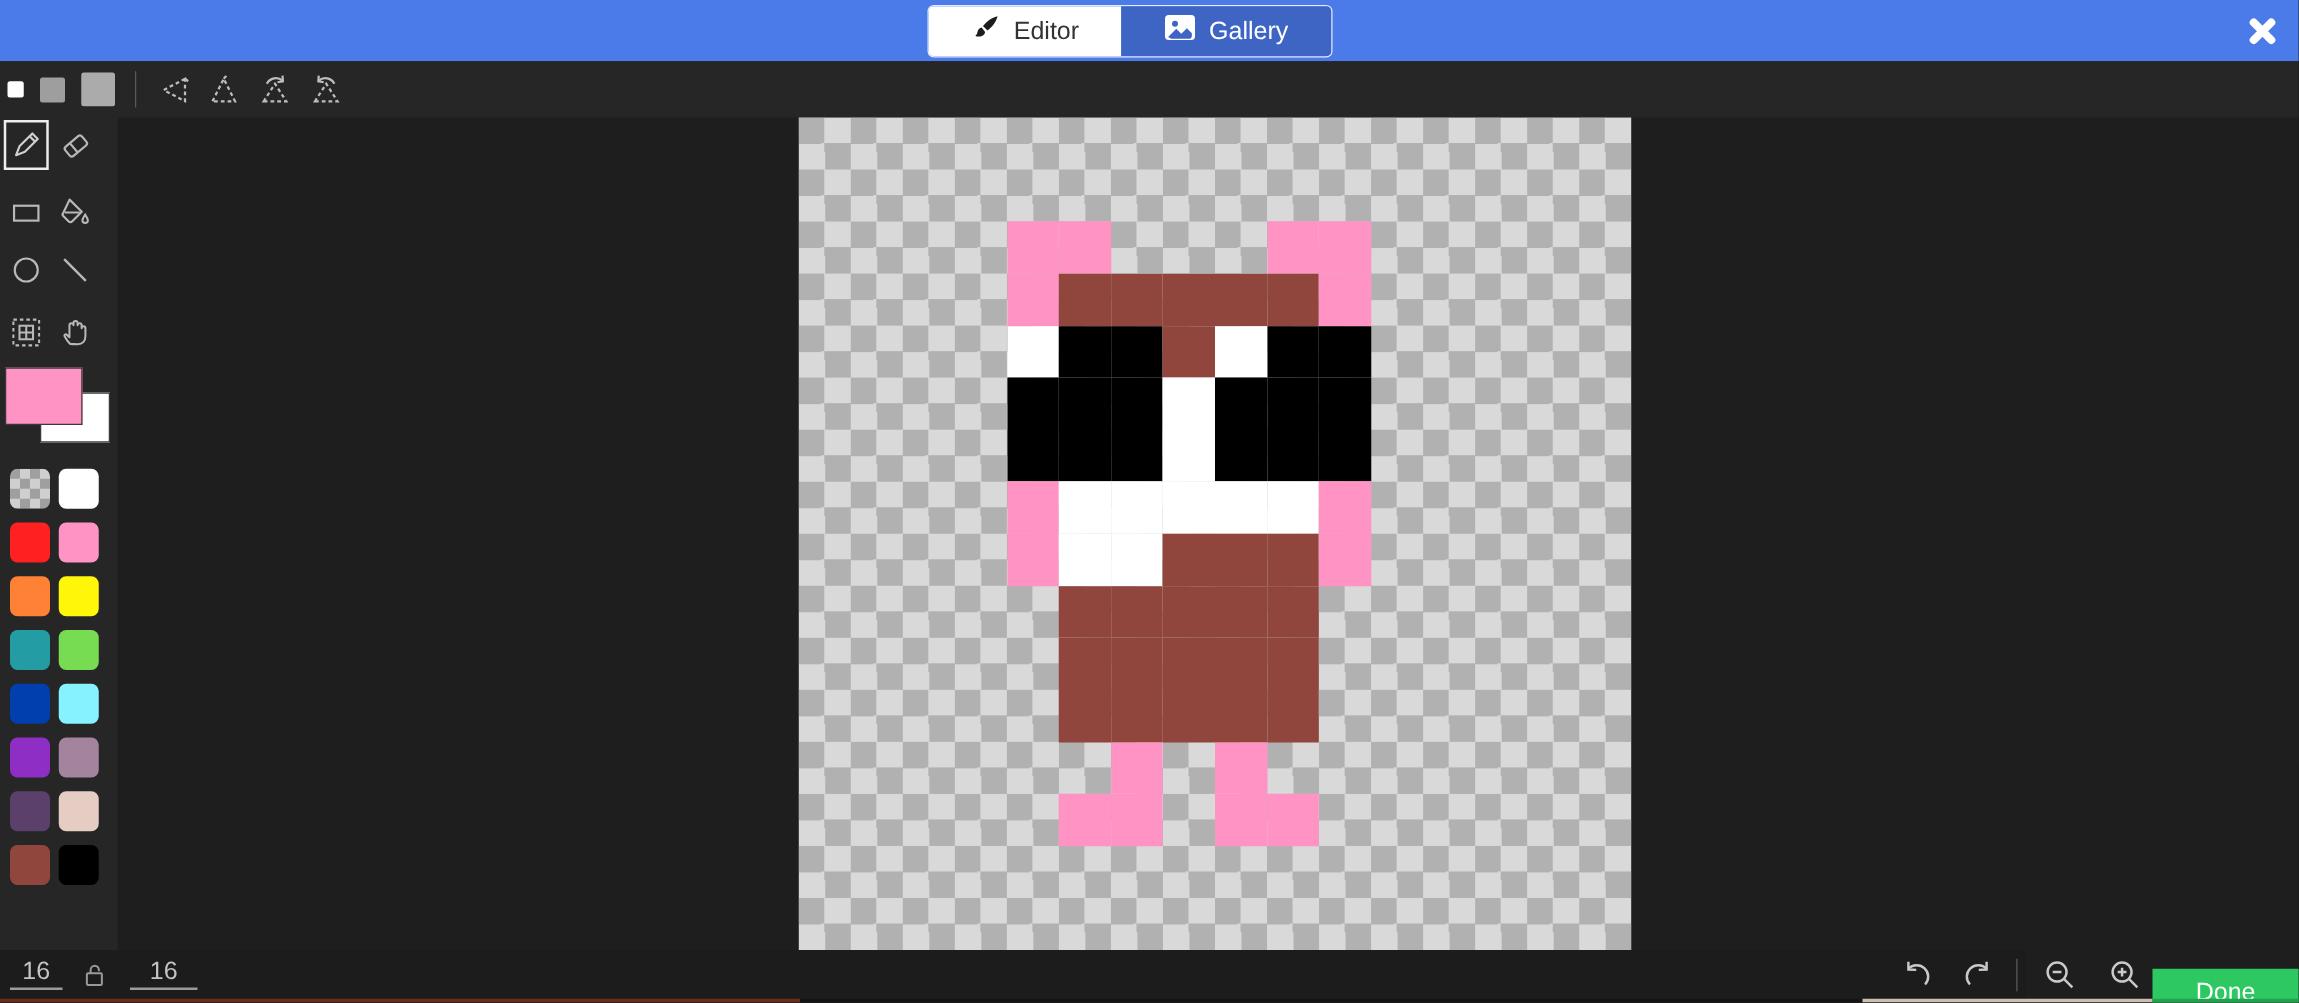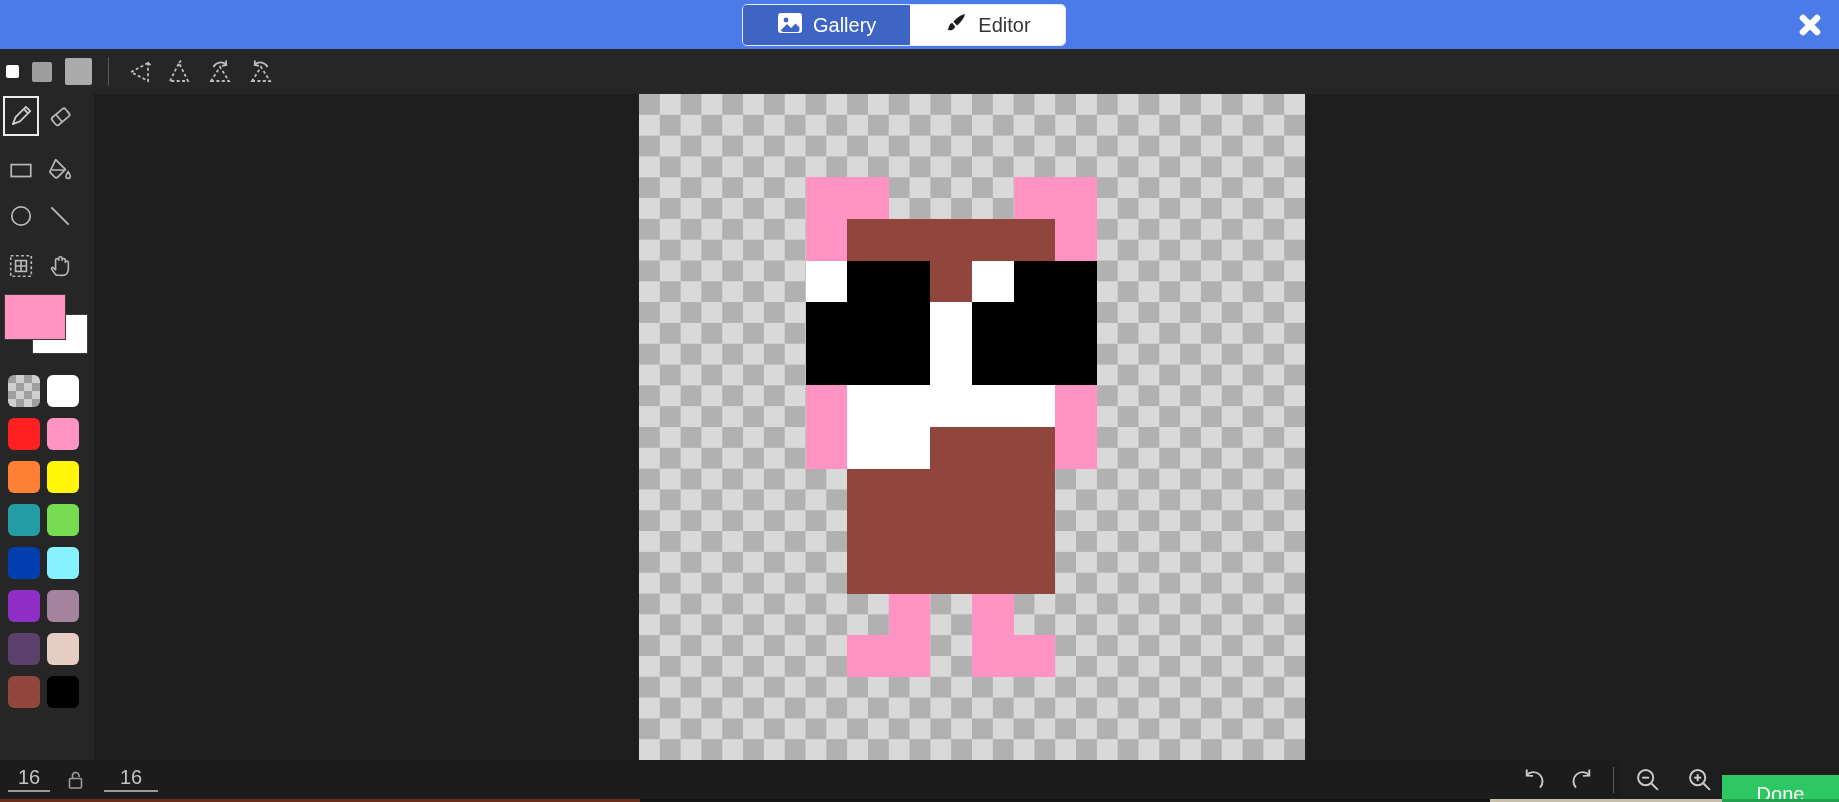--- a/index.html
+++ b/index.html
@@ -72,38 +72,38 @@
 
   .sliver { position:absolute; top:799px; height:3px; }
 </style>
 </head>
 <body>
 
 <div id="app">
 
   <div class="header" style="background: rgb(74, 123, 232);">
     <div class="tabs">
+      <div class="tab active" style="background:#fff">
+        <span>
+          <svg width="24" height="24" viewBox="0 0 24 24">
+            <path d="M21 3c-3.2.6-7.2 3-9.6 5.6l-2 2.2 3.6 3.6 2.3-2C17.9 10 20.4 6.2 21 3z" fill="#1d1d1d"></path>
+            <path d="M8.3 11.9c-1.6.3-2.6 1.3-3.1 2.8-.5 1.4-.2 2.6-1.9 3.8 1.1.8 3.3 1 4.8.4 1.6-.6 2.7-1.7 3-3.4z" fill="#1d1d1d"></path>
+          </svg>
+        </span>
+        <span>Editor</span>
+      </div>
       <div class="tab inactive" style="background: rgb(62, 100, 196);">
         <span>
           <svg width="26" height="22" viewBox="0 0 26 22">
             <rect x="1" y="1" width="24" height="20" rx="3" fill="#fff"></rect>
             <circle cx="9" cy="8" r="2.4" fill="#3E64C4"></circle>
             <path d="M3.5 18.5 10 12l4 4 4.5-4.5 4 4v2a2.5 2.5 0 0 1-2.5 2.5h-14z" fill="#3E64C4"></path>
           </svg>
         </span>
         <span>Gallery</span>
-      </div>
-      <div class="tab active" style="background:#fff">
-        <span>
-          <svg width="24" height="24" viewBox="0 0 24 24">
-            <path d="M21 3c-3.2.6-7.2 3-9.6 5.6l-2 2.2 3.6 3.6 2.3-2C17.9 10 20.4 6.2 21 3z" fill="#1d1d1d"></path>
-            <path d="M8.3 11.9c-1.6.3-2.6 1.3-3.1 2.8-.5 1.4-.2 2.6-1.9 3.8 1.1.8 3.3 1 4.8.4 1.6-.6 2.7-1.7 3-3.4z" fill="#1d1d1d"></path>
-          </svg>
-        </span>
-        <span>Editor</span>
       </div>
     </div>
     <div class="closebtn">
       <svg width="28" height="28" viewBox="0 0 28 28">
         <path d="M7 7 L21 21 M21 7 L7 21" stroke="#fff" stroke-width="6.5" stroke-linecap="round"></path>
       </svg>
     </div>
   </div>
 
   <div class="toolstrip">

